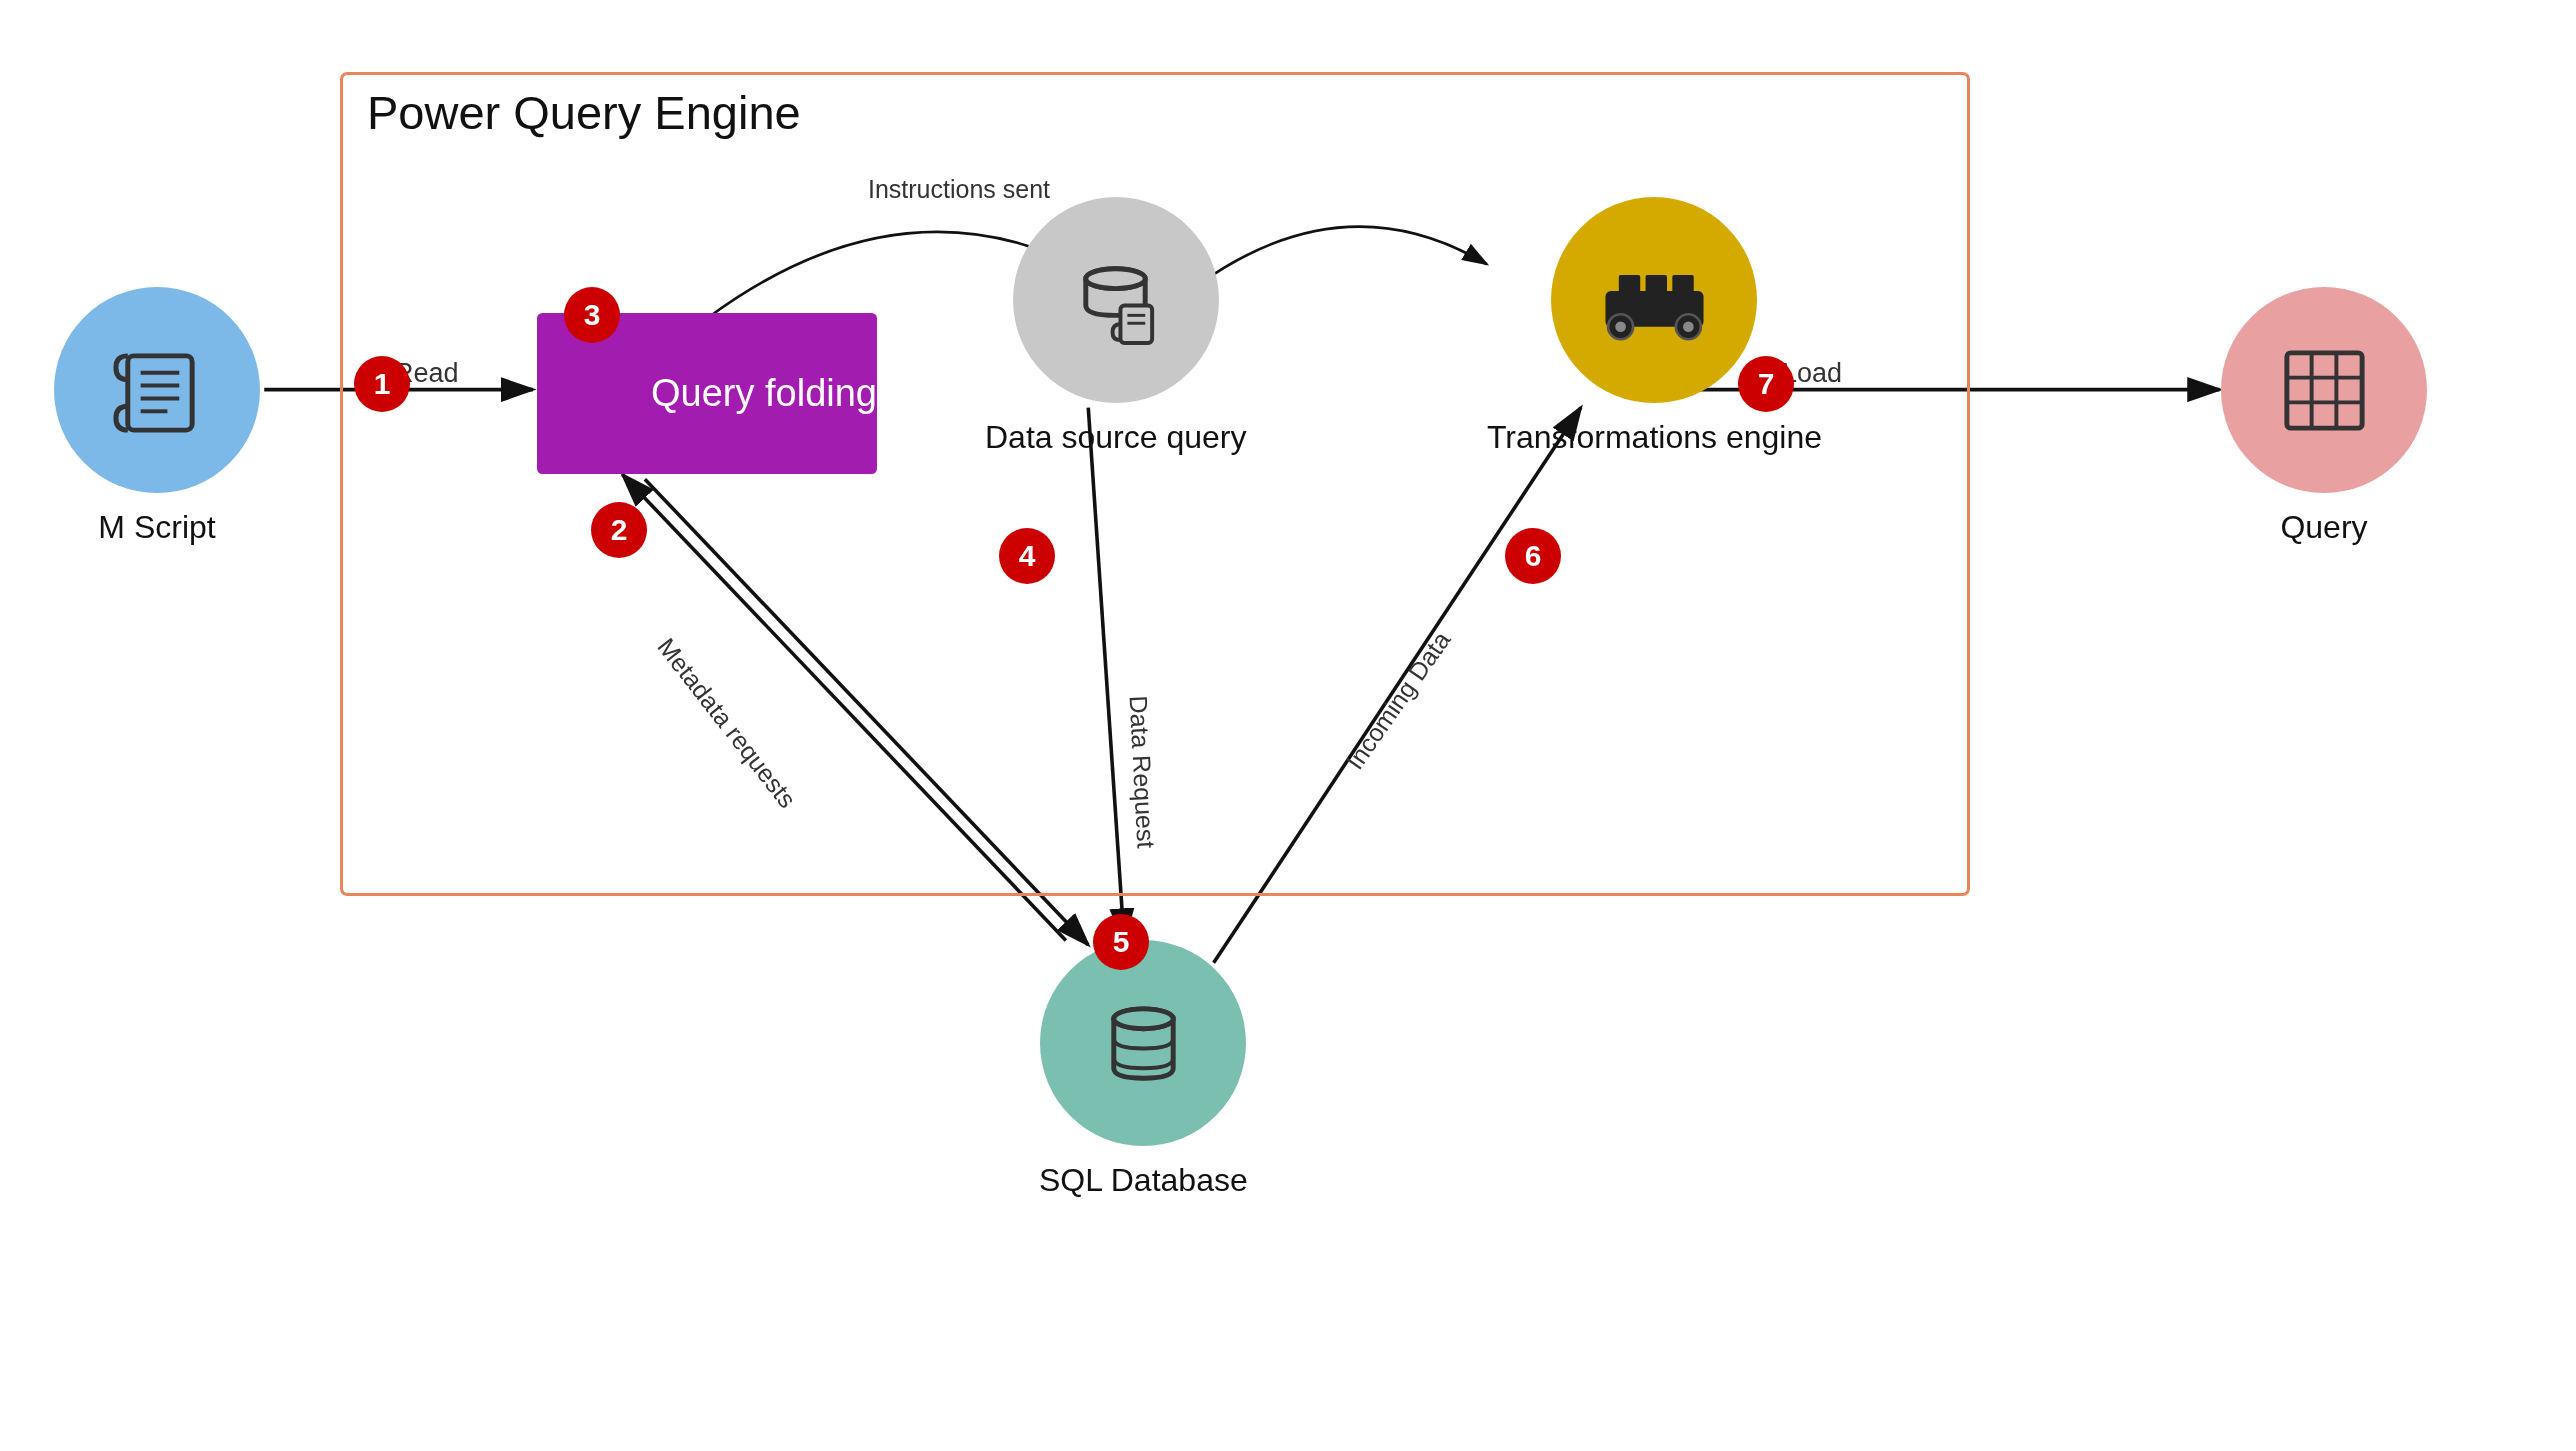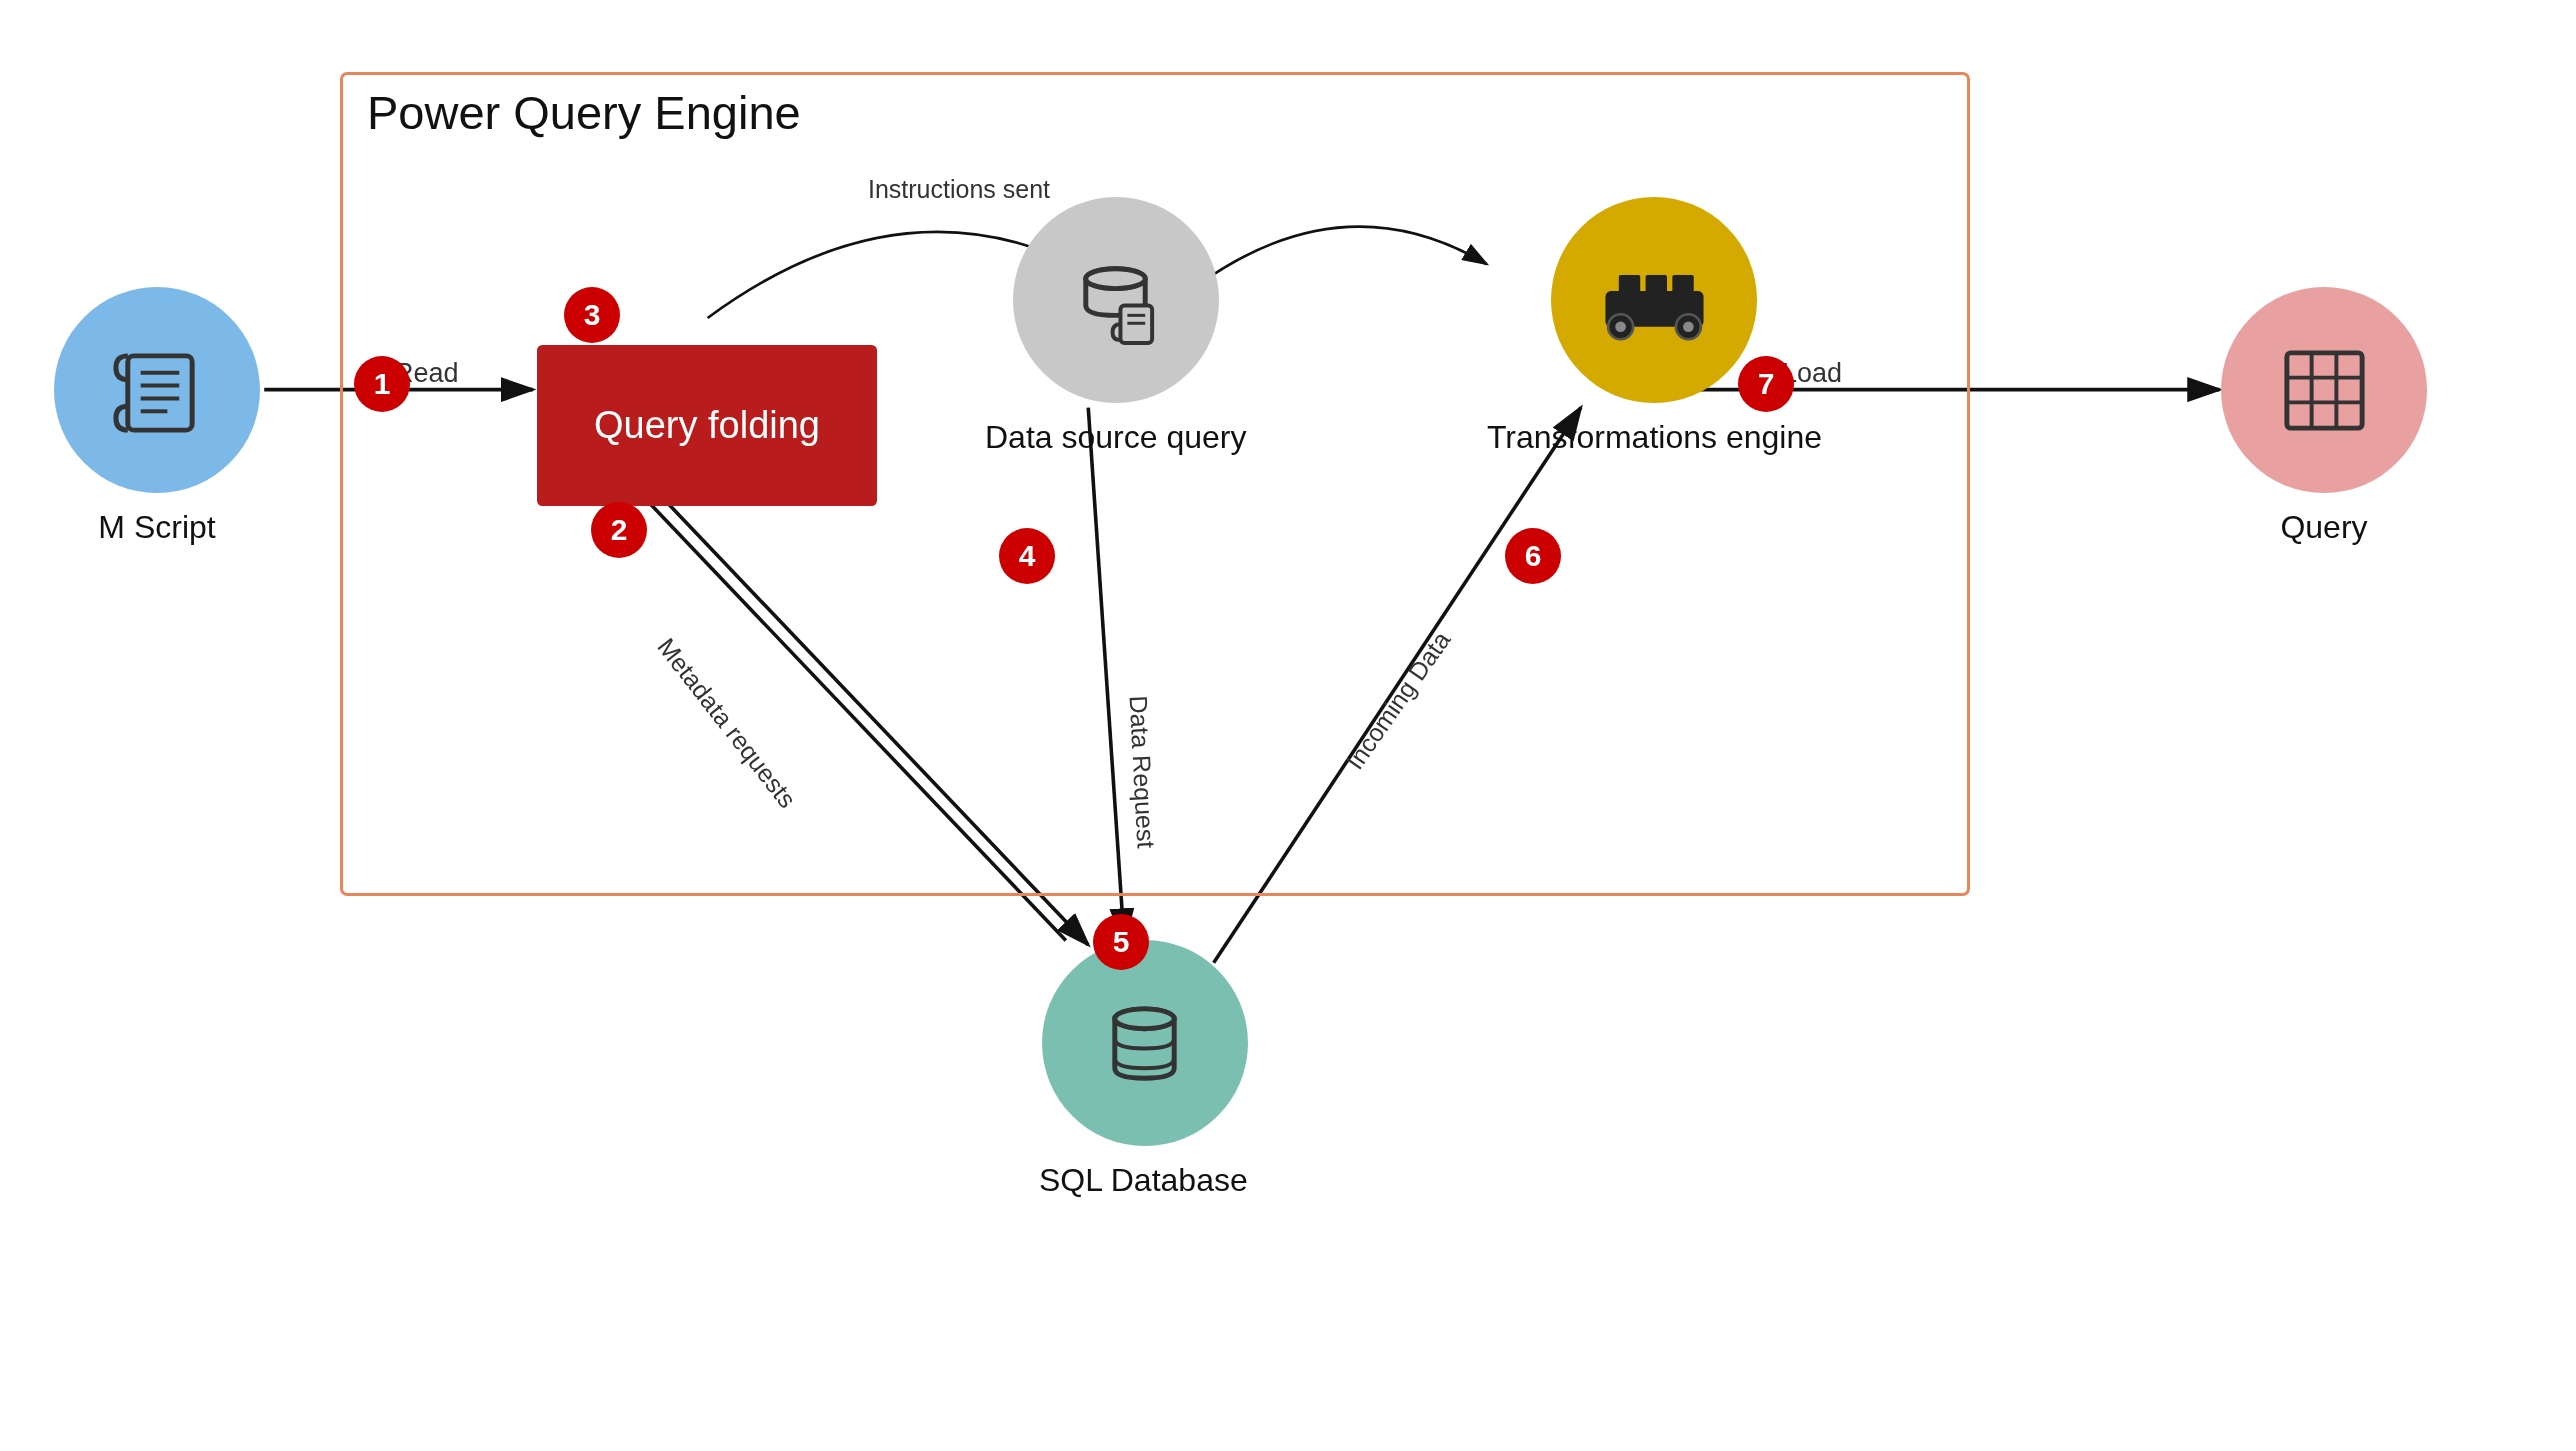--- a/index.html
+++ b/index.html
@@ -75,26 +75,25 @@
       background: #7CB9E8;
     }
 
     
     .qf-box {
       position: absolute;
       left: 537px;
       top: 313px;
       width: 340px;
       height: 161px;
-      background: #b91c1c;
+      background: #a21caf;
       border-radius: 5.4px;
       display: flex;
       align-items: center;
-      justify-content: center;
-      margin-top: 32px;
+      justify-content: flex-end;
     }
     .qf-label {
       font-size: 38px;
       color: #fff;
       text-align: center;
       font-weight: 500;
     }
 
     
     .badge {
@@ -231,21 +230,21 @@
         <rect x="12" y="12" width="76" height="76" rx="4" fill="none" stroke="#333" stroke-width="5"></rect>
         <line x1="12" y1="37" x2="88" y2="37" stroke="#333" stroke-width="4"></line>
         <line x1="12" y1="62" x2="88" y2="62" stroke="#333" stroke-width="4"></line>
         <line x1="37" y1="12" x2="37" y2="88" stroke="#333" stroke-width="4"></line>
         <line x1="62" y1="12" x2="62" y2="88" stroke="#333" stroke-width="4"></line>
       </svg>
     </div>
     <div class="node-label">Query</div>
   </div>
 
-  <div style="position:absolute; left:1039px; top:940px; display:flex; flex-direction:column; align-items:flex-end;">
+  <div style="position:absolute; left:1039px; top:940px; display:flex; flex-direction:column; align-items:center;">
     <div class="circle" style="width:206px;height:206px;background:#7BBFB0;border-radius:50%;display:flex;align-items:center;justify-content:center;">
 
       <svg width="99" height="99" viewBox="0 0 100 100">
         <ellipse cx="50" cy="25" rx="30" ry="10" fill="none" stroke="#333" stroke-width="5"></ellipse>
         <path d="M20 25 L20 75 Q20 85 50 85 Q80 85 80 75 L80 25" fill="none" stroke="#333" stroke-width="5"></path>
         <ellipse cx="50" cy="25" rx="30" ry="10" fill="#7BBFB0" stroke="#333" stroke-width="5"></ellipse>
         <path d="M20 45 Q20 55 50 55 Q80 55 80 45" fill="none" stroke="#333" stroke-width="4"></path>
         <path d="M20 65 Q20 75 50 75 Q80 75 80 65" fill="none" stroke="#333" stroke-width="4"></path>
       </svg>
     </div>

